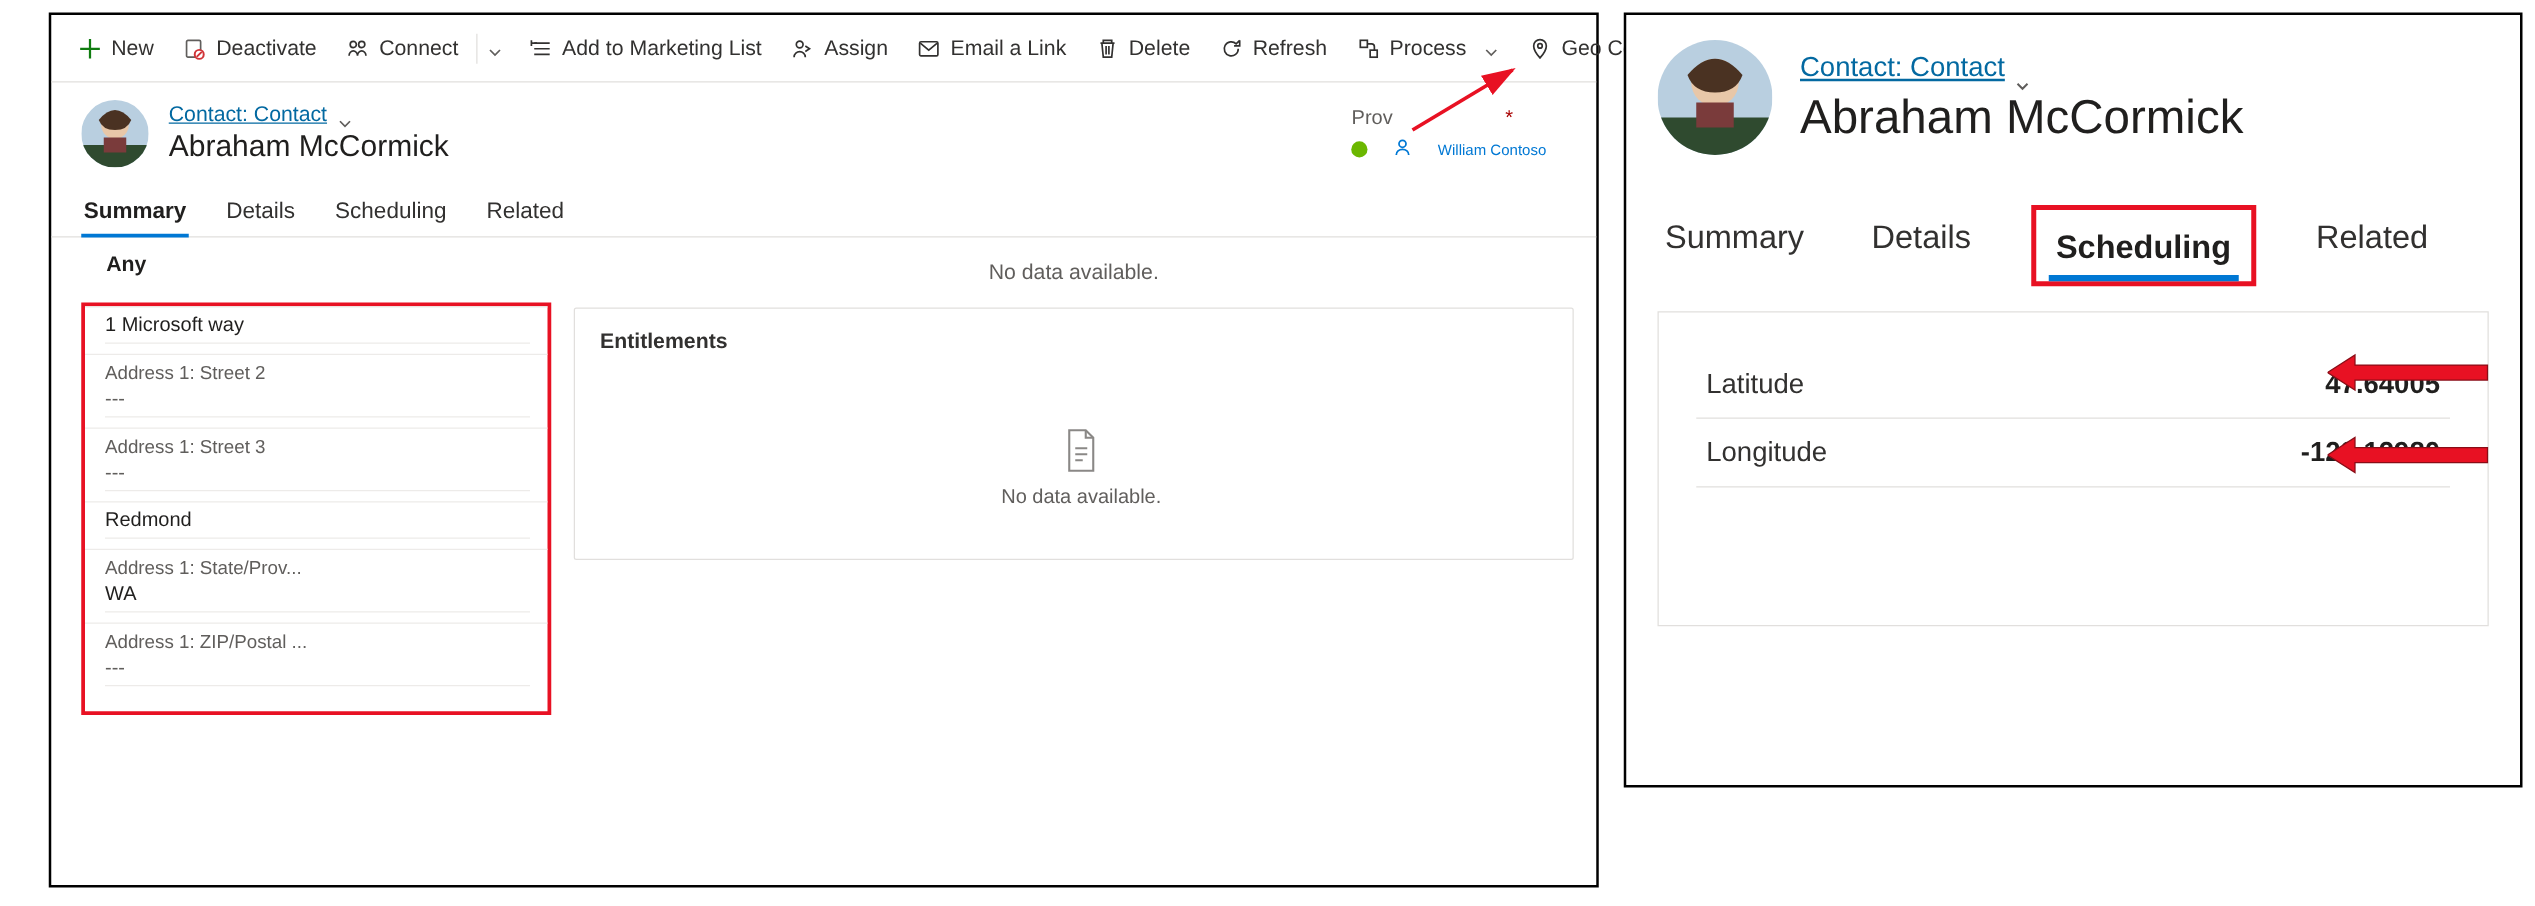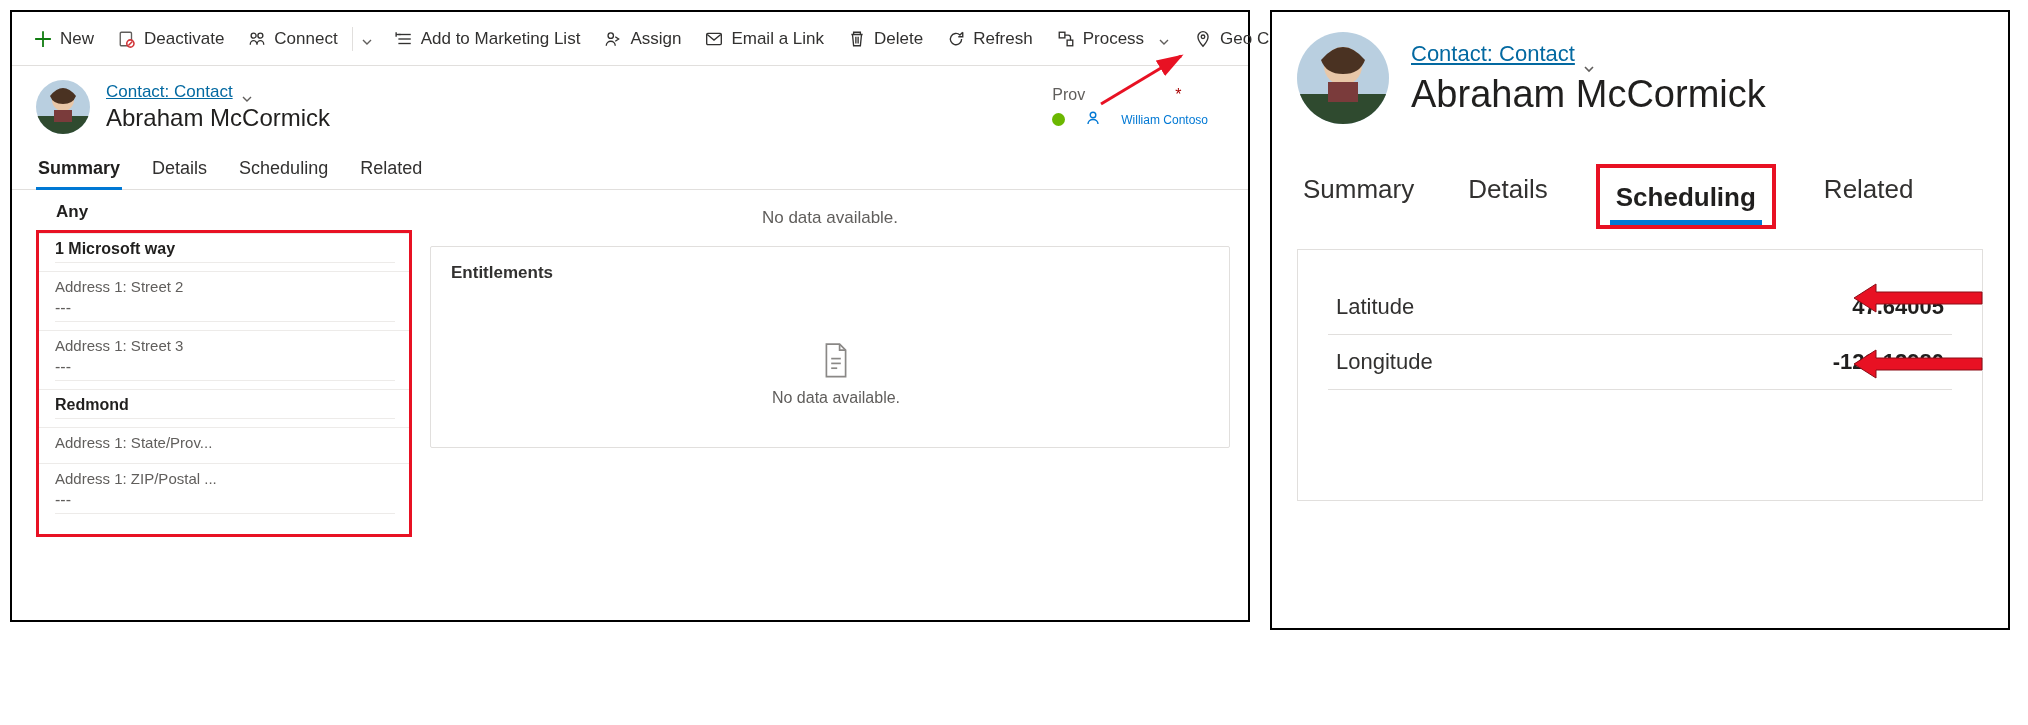--- a/index.html
+++ b/index.html
@@ -12,21 +12,22 @@
     display: flex;
     gap: 20px;
   }
   .panel {
     border: 2px solid #000;
     background: #fff;
     position: relative;
   }
   .panel-left {
     width: 1240px;
-    height: 612px;
+    height: 700px;
+    margin-left: 29px;
   }
   .panel-right {
     width: 740px;
     height: 620px;
     padding: 20px 25px;
   }
 
   
   .cmdbar {
     display: flex;
@@ -163,36 +164,36 @@
     padding: 4px 0 0 24px;
   }
   .form-box {
     border: 3px solid #e81123;
     padding: 0 0 12px 0;
     margin-top: -2px;
   }
   .section-label {
     font-size: 17px;
     font-weight: 600;
-    padding: 10px 20px 10px 20px;
+    padding: 10px 20px 22px 20px;
     color: #201f1e;
     margin-top: -2px;
   }
   .field {
     padding: 6px 14px 8px 16px;
     border-top: 1px solid #edebe9;
   }
   .field-label {
     font-size: 15px;
     color: #605e5c;
     padding-bottom: 4px;
   }
   .field-value {
     font-size: 16px;
-    font-weight: 700;
+    font-weight: 400;
     color: #201f1e;
     padding-bottom: 4px;
     border-bottom: 1px solid #edebe9;
   }
   .field-value.empty { font-weight: 400; color: #605e5c; }
 
   .side-col {
     flex: 1;
     padding: 12px 18px 0 18px;
     position: relative;
@@ -429,20 +430,21 @@
         </div>
         <div class="field">
           <div class="field-label">Address 1: Street 3</div>
           <div class="field-value empty">---</div>
         </div>
         <div class="field">
           <div class="field-value">Redmond</div>
         </div>
         <div class="field">
           <div class="field-label">Address 1: State/Prov...</div>
+          <div class="field-value">WA</div>
         </div>
         <div class="field">
           <div class="field-label">Address 1: ZIP/Postal ...</div>
           <div class="field-value empty">---</div>
         </div>
       </div>
     </div>
 
     <div class="side-col">
       <div class="no-data-top">No data available.</div>

